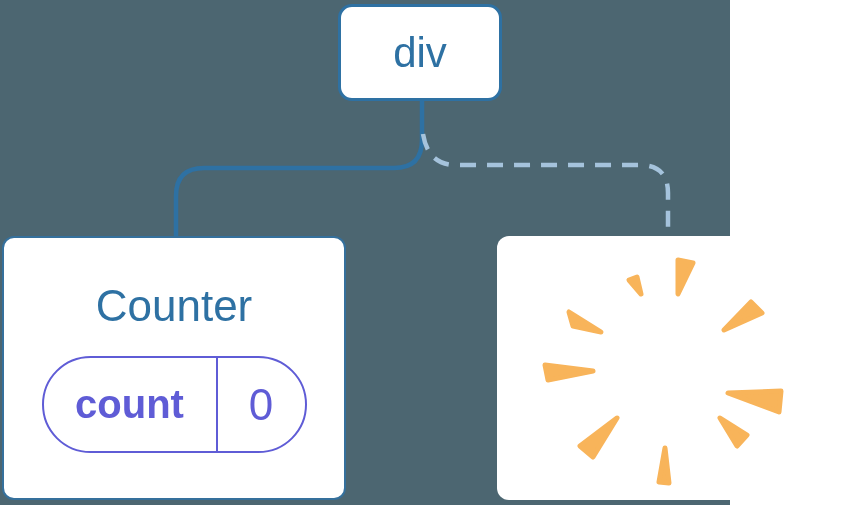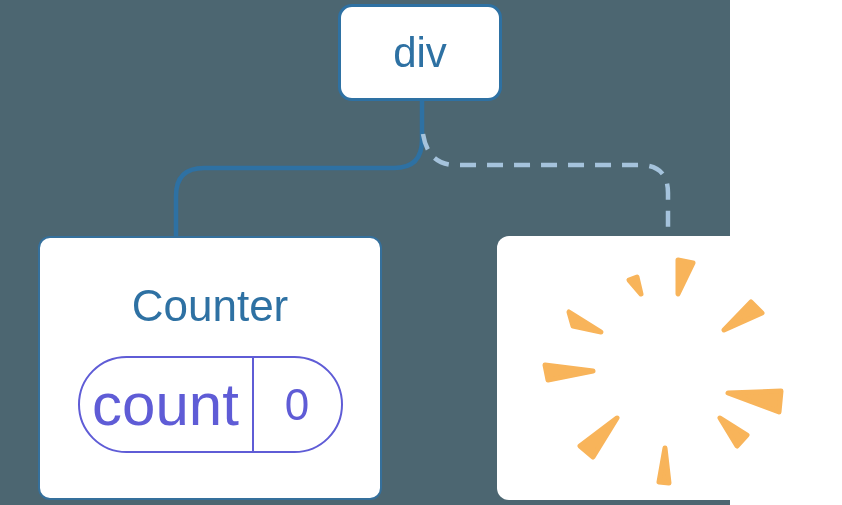--- a/index.html
+++ b/index.html
@@ -34,42 +34,41 @@
     box-sizing: border-box;
     background: #ffffff;
     border-radius: 12px;
   }
   .card-counter {
     left: 2px; top: 236px;
     width: 344px; height: 264px;
     border: 2px solid #35709c;
     display: flex; flex-direction: column; align-items: center;
     padding-top: 46px;
-    margin-left: 36px;
   }
   .counter-title {
     color: #2e71a3;
     font-size: 44px; font-weight: 500;
     line-height: 1;
   }
   .state-pill {
     margin-top: 28px;
     width: 265px; height: 97px;
     box-sizing: border-box;
     border: 2.5px solid #5f5cd6;
     border-radius: 48.5px;
     display: flex;
     overflow: hidden;
   }
   .state-pill .pill-key {
     flex: 0 0 172px;
     border-right: 2.5px solid #5f5cd6;
     display: flex; align-items: center; justify-content: center;
     color: #5f5cd6;
-    font-size: 60px; font-weight: 400;
+    font-size: 40px; font-weight: 700;
   }
   .state-pill .pill-val {
     flex: 1 1 auto;
     display: flex; align-items: center; justify-content: center;
     color: #5f5cd6;
     font-size: 44px; font-weight: 400;
   }
   .card-removed {
     left: 497px; top: 236px;
     width: 339px; height: 264px;

